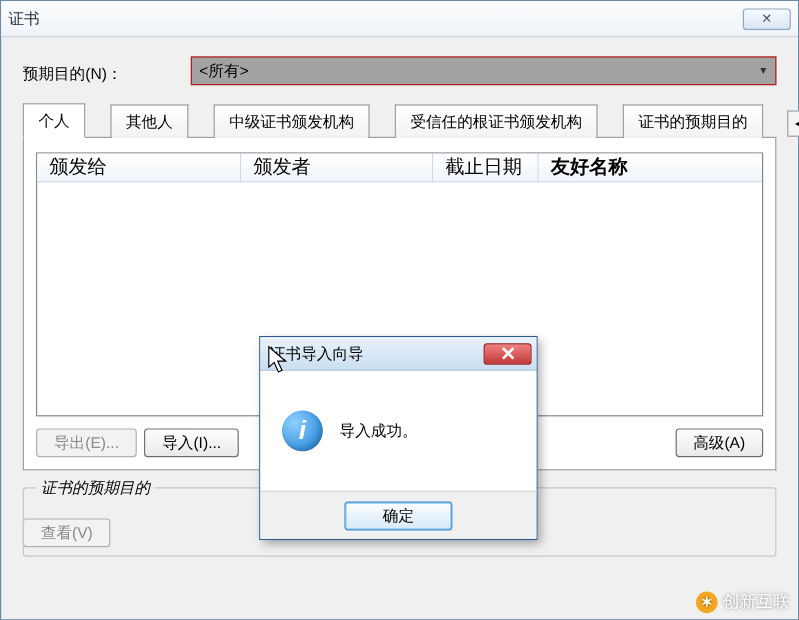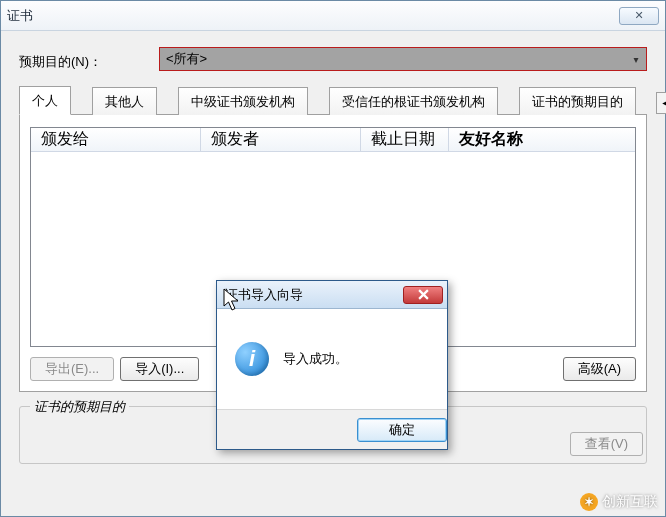--- a/index.html
+++ b/index.html
@@ -77,21 +77,21 @@
   .btn.disabled { color:#8a8a8a; border-color:#b0b0b0; background:#f2f2f2; }
   .btn-row .spacer { flex:1; }
 
   .group {
     border:1px solid #c6c6c6; border-radius:3px; margin-top:14px; padding:16px 12px 40px;
     position:relative; font-size:13px;font-style:italic;
   }
   .group-title {
     position:absolute; top:-9px; left:10px; background:#f0f0f0; padding:0 4px;
   }
-  .view-btn-wrap { text-align:right; margin-top:-32px; padding-right:4px; }
+  .view-btn-wrap { text-align:left; margin-top:-32px; padding-right:4px; }
 
   
   .msgbox {
     position:absolute; left:216px; top:280px; width:232px; height:170px;
     background:#fff; border:1px solid #2d5a8a; box-shadow:3px 3px 8px rgba(0,0,0,.35);
     font-size:13px;
   }
   .msg-title {
     height:28px; background:linear-gradient(#eaf2fb,#cadef2);
     border-bottom:1px solid #9cb6d0; display:flex; align-items:center;
@@ -109,21 +109,21 @@
   }
   .info-icon {
     width:34px; height:34px; border-radius:50%;
     background:radial-gradient(circle at 30% 30%, #8fd0ff, #167bd0);
     display:flex; align-items:center; justify-content:center;
     color:#fff; font-family:Georgia,serif; font-size:22px; font-style:italic; font-weight:bold;
     box-shadow:inset -2px -2px 4px rgba(0,0,0,.2);
   }
   .msg-footer {
     height:40px; background:#f0f0f0; border-top:1px solid #d8d8d8;
-    display:flex; align-items:center; justify-content:flex-end;
+    display:flex; align-items:center; justify-content:center;
   }
   .msg-ok {
     min-width:90px; height:24px; border:1px solid #3a8fd0; border-radius:3px;
     background:linear-gradient(#fcfdff,#d7eaf8);
     box-shadow:0 0 0 1px #9fd4f7 inset; display:flex; align-items:center;
     justify-content:center; cursor:default;
   }
 
   .cursor {
     position:absolute; left:223px; top:288px; pointer-events:none;

